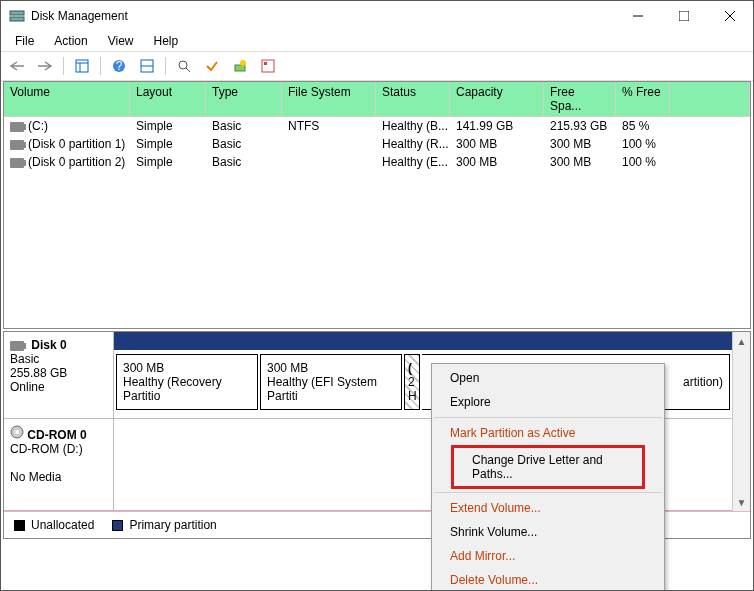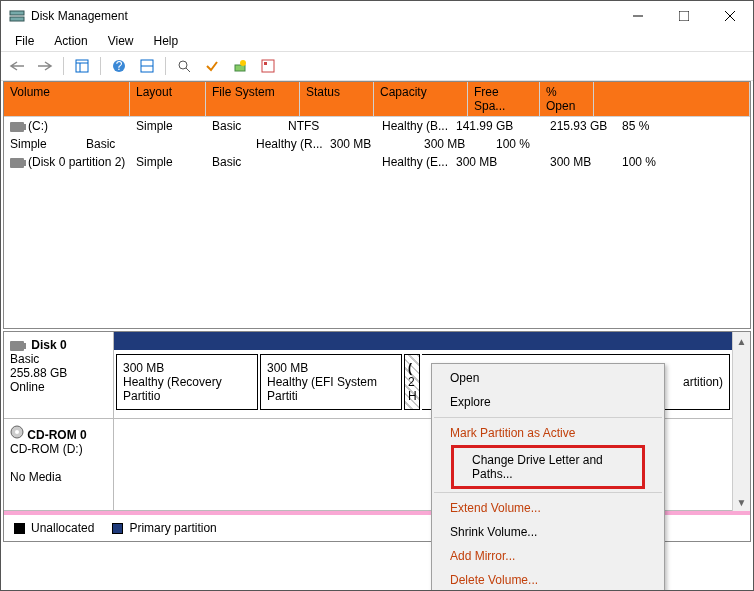--- a/index.html
+++ b/index.html
@@ -14,41 +14,41 @@
 
 .menubar { height: 20px; display: flex; align-items: center; padding-left: 6px; gap: 4px; }
 .menubar span { padding: 2px 8px; }
 
 .toolbar { height: 30px; display: flex; align-items: center; padding-left: 4px; gap: 4px; border-top: 1px solid #e0e0e0; border-bottom: 1px solid #e0e0e0; }
 .toolbar .btn { width: 24px; height: 24px; display: flex; align-items: center; justify-content: center; }
 .toolbar .sep { width: 1px; height: 18px; background: #ccc; margin: 0 2px; }
 
 .grid-area { border: 1px solid #888; margin: 0 2px; height: 248px; overflow: hidden; background: #fff; }
 .grid-header { display: flex; background: #fff; }
-.grid-header .col { border-right: 1px solid #d0d0d0; border-bottom: 1px solid #d0d0d0; padding: 3px 6px; text-align: left; background:#f97316; }
+.grid-header .col { border-right: 1px solid #d0d0d0; border-bottom: 1px solid #d0d0d0; padding: 3px 6px; text-align: left; background:#86efac; }
 .grid-row { display: flex; }
 .grid-row .cell { padding: 2px 6px; white-space: nowrap; overflow: hidden; text-overflow: clip; }
 .vol-icon { display:inline-block; width:14px; height:10px; background:#888; border-radius:1px; margin-right:4px; vertical-align:middle; position:relative;}
 .vol-icon::after{content:"";position:absolute;right:-2px;top:2px;width:3px;height:6px;background:#888;}
 
 .disk-area { margin: 2px; border: 1px solid #888; position: relative; }
 .disk-area-inner { display:flex; }
 .disk-rows { flex:1; }
 .disk-row { display: flex; border-bottom: 1px solid #bbb; }
 .disk-info { width: 110px; border-right: 1px solid #bbb; padding: 6px; }
 .disk-info .dname { font-weight: bold; }
 .part-strip { flex: 1; display: flex; align-items: stretch; }
 .strip-header { height: 18px; background: #1f3a7a; }
 .parts { display:flex; flex:1; padding:4px 2px 8px 2px; gap:2px;}
 .part { border: 1px solid #000; padding: 6px; flex-shrink:0; background:#fff; position:relative;}
 .part.hatched { background: repeating-linear-gradient(45deg,#fff,#fff 4px,#c8c8c8 4px,#c8c8c8 6px); }
 .scrollbar { width:18px; background:#f0f0f0; border-left:1px solid #ccc; display:flex; flex-direction:column; justify-content:space-between;}
 .scrollbar .arr{height:18px; display:flex;align-items:center;justify-content:center;font-size:10px;color:#666;}
 
-.legend { border-top: 4px solid #f9a8d4; padding: 6px 10px; display: flex; gap: 18px; align-items:center;}
+.legend { border-top: 1px solid #f9a8d4; padding: 6px 10px; display: flex; gap: 18px; align-items:center;}
 .legend .sw { width:11px; height:11px; display:inline-block; margin-right:6px; vertical-align:middle; border:1px solid #000;}
 .sw.black{background:#000;} .sw.blue{background:#1f3a7a;}
 
 .ctx { position:absolute; left:430px; top:362px; width:234px; background:#f0f0f0; border:1px solid #a0a0a0; box-shadow:2px 2px 4px rgba(0,0,0,.25); padding:2px 0; z-index:10;}
 .ctx .item{ padding:5px 18px; color:#000000;}
 .ctx .item.disabled{ color:#c2410c;}
 .ctx .sep{ height:1px; background:#d0d0d0; margin:3px 2px;}
 .ctx .highlight-box{ border:3px solid #d81e1e; margin:0 19px;}
 
 .col0{width:126px;} .col1{width:76px;} .col2{width:76px;} .col3{width:94px;} .col4{width:74px;} .col5{width:94px;} .col6{width:72px;} .col7{width:54px;} .col8{flex:1;}
@@ -146,39 +146,41 @@
         <rect x="1" y="1" width="12" height="12" fill="none" stroke="#c44"></rect>
         <rect x="3" y="3" width="3" height="3" fill="#c44"></rect>
       </svg>
     </div>
 </div>
 
 <div class="grid-area">
   <div class="grid-header">
     <div class="col col0">Volume</div>
     <div class="col col1">Layout</div>
+    <div class="col col2">Type</div>
     <div class="col col3">File System</div>
     <div class="col col4">Status</div>
     <div class="col col5">Capacity</div>
     <div class="col col6">Free Spa...</div>
-    <div class="col col7">% Open</div>
+    <div class="col col7">% Free</div>
     <div class="col col8"></div>
   </div>
   <div id="vol-rows">
       <div class="grid-row">
         <div class="cell col0"><span class="vol-icon"></span>(C:)</div>
         <div class="cell col1">Simple</div>
         <div class="cell col2">Basic</div>
         <div class="cell col3">NTFS</div>
         <div class="cell col4">Healthy (B...</div>
         <div class="cell col5">141.99 GB</div>
         <div class="cell col6">215.93 GB</div>
         <div class="cell col7">85 %</div>
       </div>
       <div class="grid-row">
+        <div class="cell col0"><span class="vol-icon"></span>(Disk 0 partition 1)</div>
         <div class="cell col1">Simple</div>
         <div class="cell col2">Basic</div>
         <div class="cell col3"></div>
         <div class="cell col4">Healthy (R...</div>
         <div class="cell col5">300 MB</div>
         <div class="cell col6">300 MB</div>
         <div class="cell col7">100 %</div>
       </div>
       <div class="grid-row">
         <div class="cell col0"><span class="vol-icon"></span>(Disk 0 partition 2)</div>

